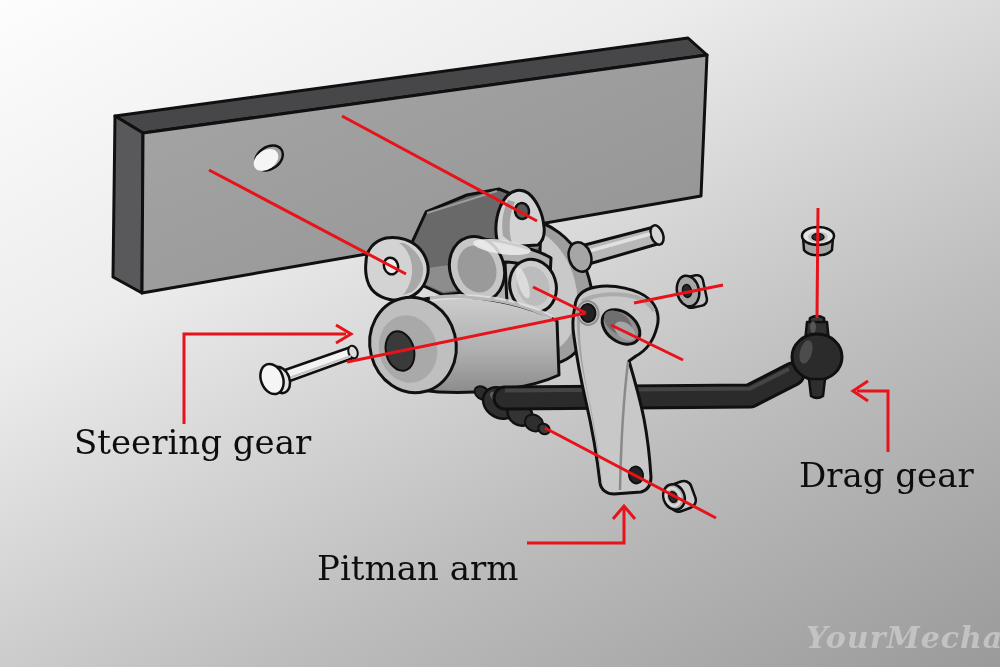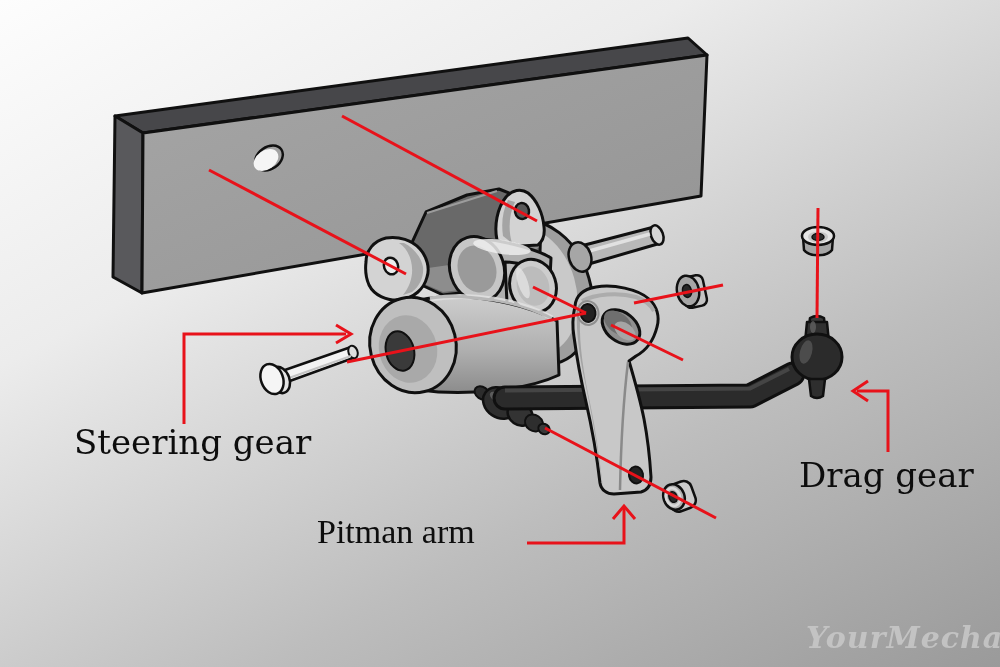--- a/index.html
+++ b/index.html
@@ -201,18 +201,18 @@
     <polyline class="red" points="613,519 624,506 635,519"></polyline>
   </g>
   <g>
     <polyline class="red" points="888,452 888,391 857,391"></polyline>
     <polyline class="red" points="868,381 853,391 868,401"></polyline>
   </g>
 </svg>
 
   <div class="diagram-label" style="left:74px;top:422px;">Steering gear</div>
 
-  <div class="diagram-label" style="left:317px;top:513px;font-family:Liberation Serif, serif;">Pitman arm</div>
+  <div class="diagram-label" style="left:317px;top:548px;">Pitman arm</div>
 
   <div class="diagram-label" style="left:799px;top:455px;">Drag gear</div>
 
   <div class="watermark" style="left:806px;top:620px;">YourMechanic</div>
 </div>
 
 </body></html>

